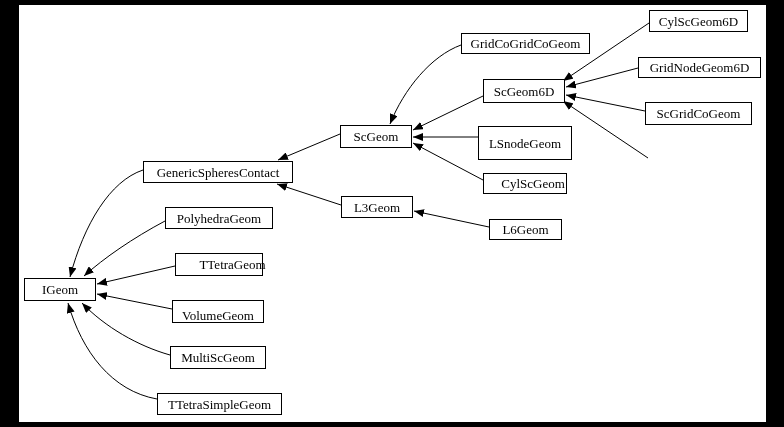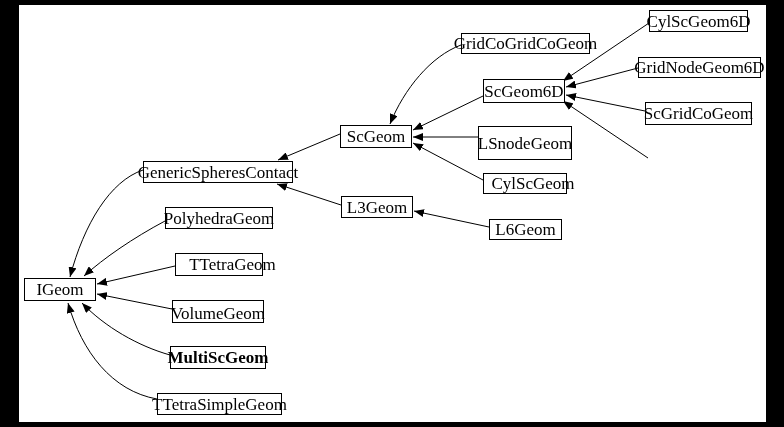--- a/index.html
+++ b/index.html
@@ -13,21 +13,21 @@
     position:absolute;left:19px;top:5px;width:747px;height:417px;
     background:var(--canvas,#fff);
   }
   #edge-layer{position:absolute;left:0;top:0;width:784px;height:427px;pointer-events:none;}
   .edge{fill:none;stroke:var(--ink,#000);stroke-width:1;}
   .node{
     position:absolute;box-sizing:border-box;
     background:var(--canvas,#fff);
     border:1px solid var(--ink,#000);
     display:flex;align-items:center;justify-content:center;
-    font-size:17px;line-height:1;color:var(--ink,#000);
+    font-size:13px;line-height:1;color:var(--ink,#000);
     cursor:pointer;white-space:nowrap;
   }
   .node-label{pointer-events:none;}
 </style>
 </head>
 <body style="--bg: #000000; --canvas: #ffffff; --ink: #000000;">
 
 <div class="frame">
   <div class="canvas"></div>
 
@@ -64,21 +64,21 @@
     </div>
   <div class="node" style="left: 165px; top: 207px; width: 108px; height: 22px;">
       <span class="node-label">PolyhedraGeom</span>
     </div>
   <div class="node" style="left: 175px; top: 253px; width: 88px; height: 23px; padding-left: 27px;">
       <span class="node-label">TTetraGeom</span>
     </div>
   <div class="node" style="left: 172px; top: 300px; width: 92px; height: 23px; align-items: flex-end;">
       <span class="node-label">VolumeGeom</span>
     </div>
-  <div class="node" style="left: 170px; top: 346px; width: 96px; height: 23px; font-weight: bold;">
+  <div class="node" style="left: 170px; top: 346px; width: 96px; height: 23px;">
       <span class="node-label">MultiScGeom</span>
     </div>
   <div class="node" style="left: 157px; top: 393px; width: 125px; height: 22px;">
       <span class="node-label">TTetraSimpleGeom</span>
     </div>
   <div class="node" style="left: 340px; top: 125px; width: 72px; height: 23px;">
       <span class="node-label">ScGeom</span>
     </div>
   <div class="node" style="left: 341px; top: 196px; width: 72px; height: 22px;">
       <span class="node-label">L3Geom</span>

